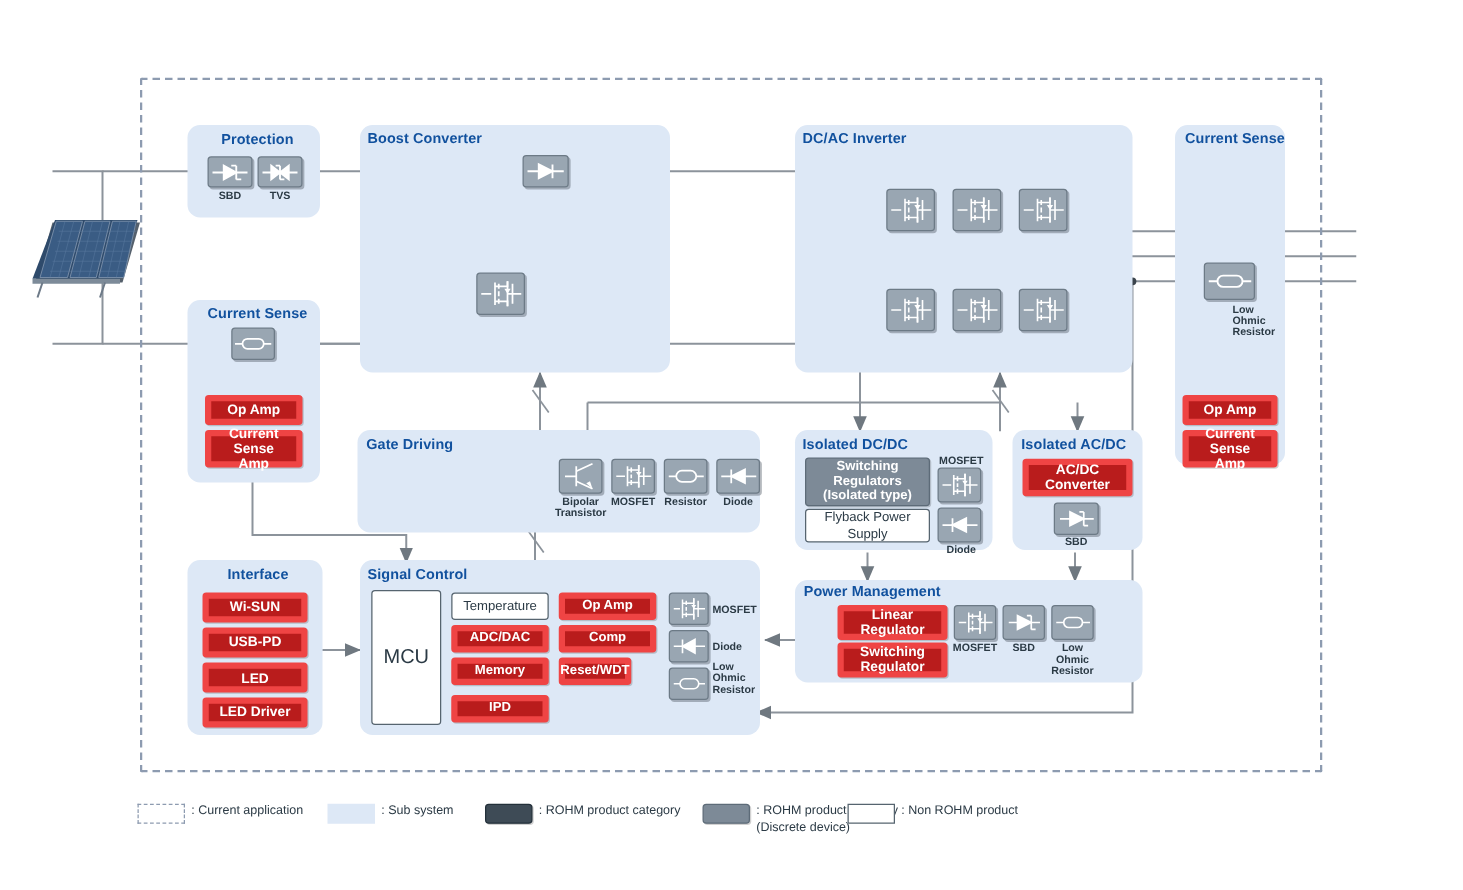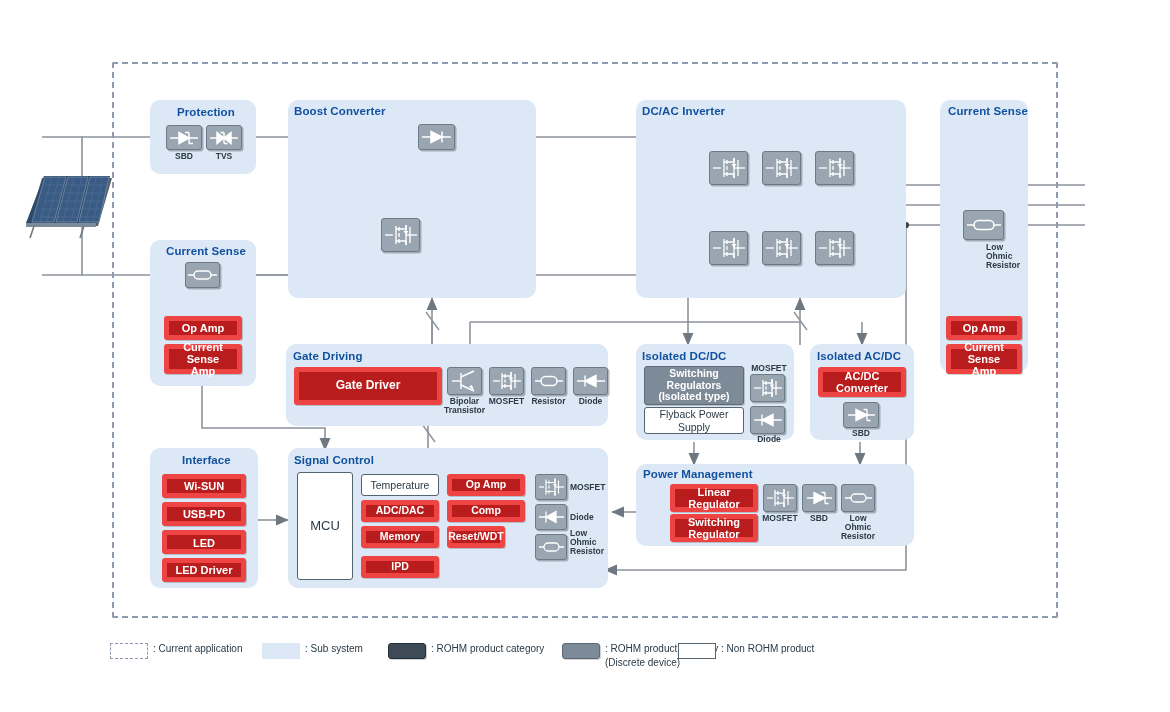--- a/index.html
+++ b/index.html
@@ -403,23 +403,20 @@
   </div>
   <div class="abs rohm" style="left:164px;top:316px;width:78px;height:24px;">
     <span>Op Amp</span>
   </div>
   <div class="abs rohm" style="left:164px;top:344px;width:78px;height:30px;">
     <span class="ml">Current Sense<br>Amp</span>
   </div>
 
   <div class="abs subsys" style="left:286px;top:344px;width:322px;height:82px;"></div>
   <div class="subsys-title" style="left:293px;top:350px;">Gate Driving</div>
-  <div class="abs rohm" style="left:294px;top:367px;width:148px;height:38px;font-size:12px;">
-    <span>Gate Driver</span>
-  </div>
   <div class="abs symtile" style="left:447px;top:367px;width:35px;height:28px;">
     <svg width="30" height="24" viewBox="0 0 30 24">
       <g stroke="#ffffff" stroke-width="1.4" fill="none">
         <path d="M2,12 L11,12"></path>
         <path d="M11,4 L11,20"></path>
         <path d="M11,8 L24,2"></path>
         <path d="M11,16 L24,22"></path>
         <path d="M19,17.5 L24,22 L22,16 z" fill="#ffffff" stroke="none"></path>
       </g>
     </svg>
@@ -565,21 +562,21 @@
   </div>
   <div class="abs rohm" style="left:162px;top:530px;width:84px;height:24px;align-items:flex-end;">
     <span>LED</span>
   </div>
   <div class="abs rohm" style="left:162px;top:558px;width:84px;height:24px;justify-content:center;">
     <span>LED Driver</span>
   </div>
 
   <div class="abs subsys" style="left:288px;top:448px;width:320px;height:140px;"></div>
   <div class="subsys-title" style="left:294px;top:454px;">Signal Control</div>
-  <div class="abs nonrohm" style="left:297px;top:472px;width:56px;height:108px;font-size:13px;">
+  <div class="abs nonrohm" style="left:297px;top:472px;width:56px;height:108px;font-size:16px;">
     <span>MCU</span>
   </div>
   <div class="abs nonrohm" style="left:361px;top:474px;width:78px;height:22px;font-size:10.5px;">
     <span>Temperature</span>
   </div>
   <div class="abs rohm" style="left:361px;top:500px;width:78px;height:22px;font-size:10.5px;">
     <span>ADC/DAC</span>
   </div>
   <div class="abs rohm" style="left:361px;top:526px;width:78px;height:22px;font-size:10.5px;">
     <span>Memory</span>

